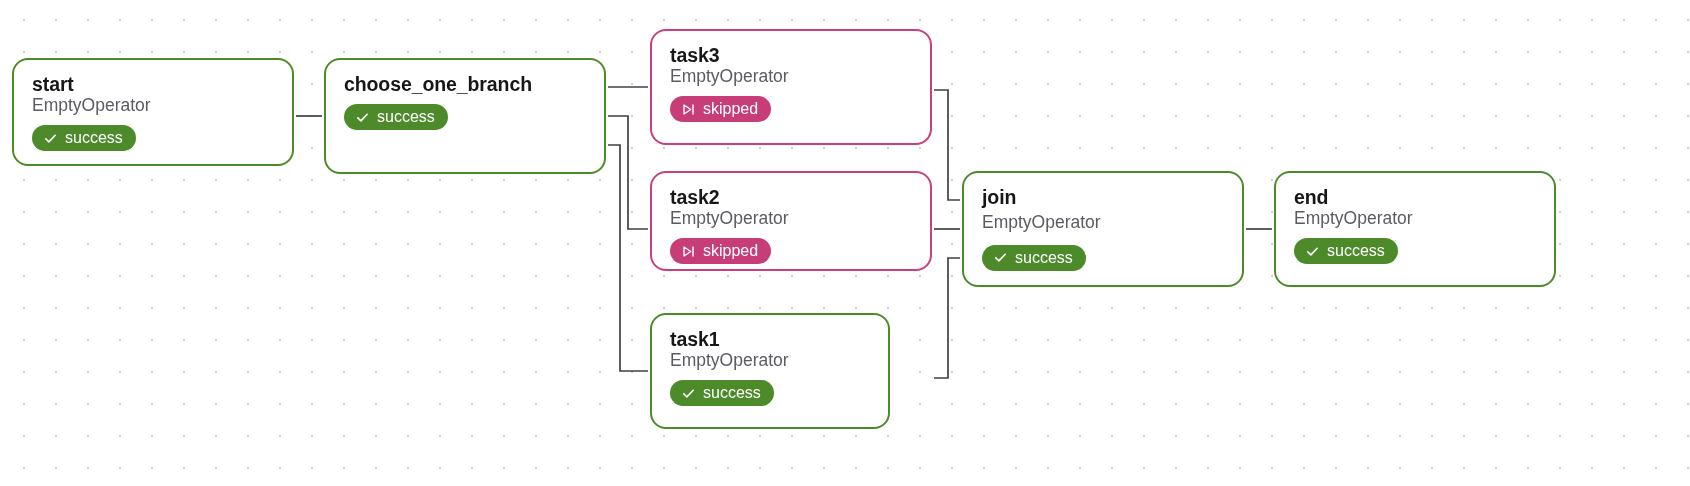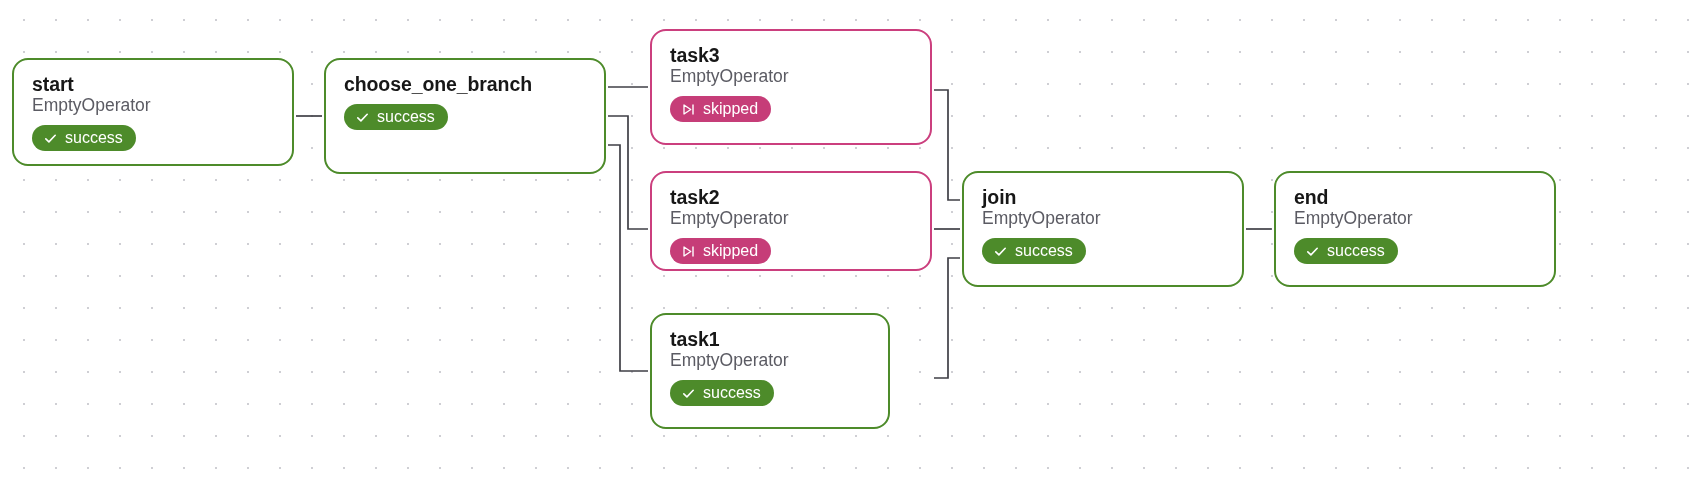--- a/index.html
+++ b/index.html
@@ -159,21 +159,21 @@
     <div class="status-badge badge-success">
       <span class="badge-icon">
         <svg viewBox="0 0 16 16" width="15" height="15" aria-hidden="true">
           <path d="M3 8.4 L6.3 11.6 L13 4.6" stroke="#ffffff" stroke-width="1.7" fill="none" stroke-linecap="round" stroke-linejoin="round"></path>
         </svg>
       </span>
       <span class="badge-label">success</span>
     </div>
   </div>
 
-  <div class="task-node state-success" style="left: 962px; top: 171px; width: 282px; height: 116px;">
+  <div class="task-node state-success" style="left: 962px; top: 171px; width: 282px; height: 116px; justify-content: space-between;">
     <div class="node-title">join</div>
     <div class="node-operator">EmptyOperator</div>
     <div class="status-badge badge-success">
       <span class="badge-icon">
         <svg viewBox="0 0 16 16" width="15" height="15" aria-hidden="true">
           <path d="M3 8.4 L6.3 11.6 L13 4.6" stroke="#ffffff" stroke-width="1.7" fill="none" stroke-linecap="round" stroke-linejoin="round"></path>
         </svg>
       </span>
       <span class="badge-label">success</span>
     </div>

